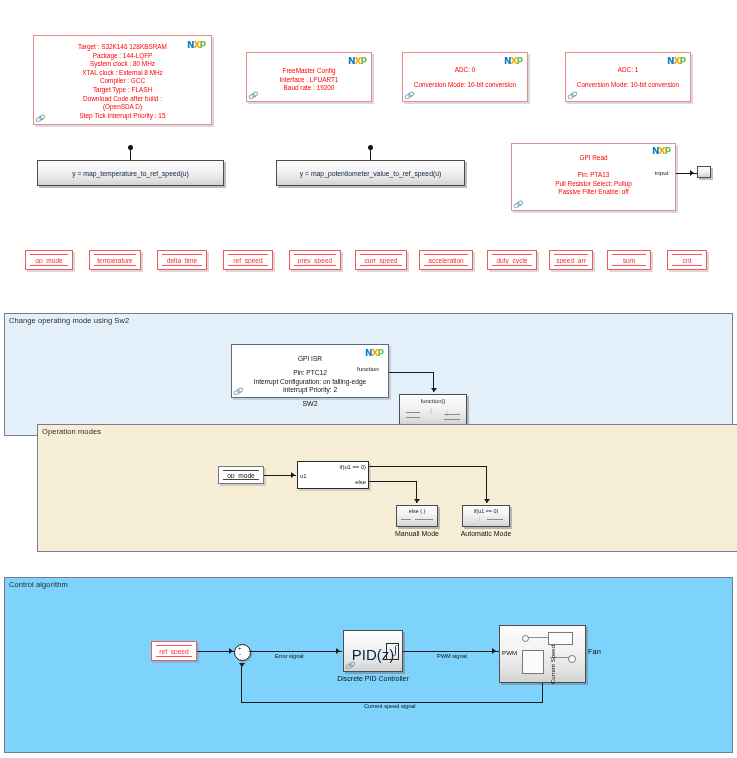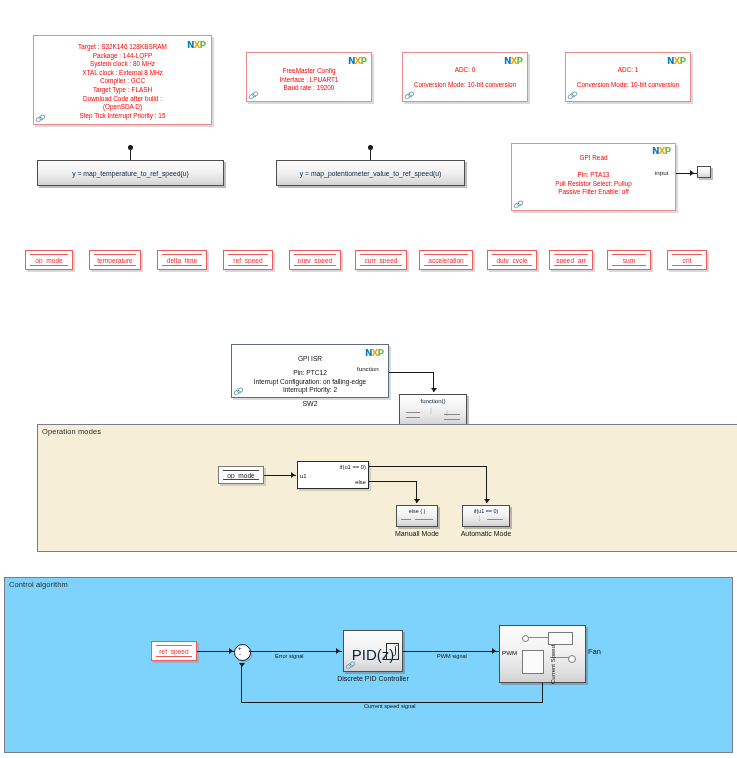--- a/index.html
+++ b/index.html
@@ -194,20 +194,23 @@
       <div class="bar2"></div>
       <div class="nm">sum</div>
     </div>
     <div class="varblk" style="left:667px;top:250px;width:40px;height:20px;">
       <div class="bar"></div>
       <div class="bar2"></div>
       <div class="nm">cnt</div>
     </div>
   </div>
 
+  <div class="area area-sw2" style="left:4px;top:313px;width:729px;height:123px;">
+    <div class="area-title">Change operating mode using Sw2</div>
+  </div>
 
   <div class="wblk" style="left:231px;top:344px;width:158px;height:54px;">
     <div class="nxp-logo" style="right:5px;top:4px;"><span class="n">N</span><span class="x">X</span><span class="p">P</span></div>
     <div style="position:absolute;width:100%;text-align:center;top:10px;font-size:6.6px;color:#111;">GPI ISR</div>
     <div style="position:absolute;width:100%;text-align:center;top:24px;font-size:6.6px;color:#111;">Pin: PTC12</div>
     <div style="position:absolute;width:100%;text-align:center;top:32.5px;font-size:6.6px;color:#111;">Interrupt Configuration: on falling-edge</div>
     <div style="position:absolute;width:100%;text-align:center;top:41px;font-size:6.6px;color:#111;">Interrupt Priority: 2</div>
     <div class="chain">🔗</div>
   </div>
   <div class="portlbl" style="left:357px;top:365px;">function</div>

